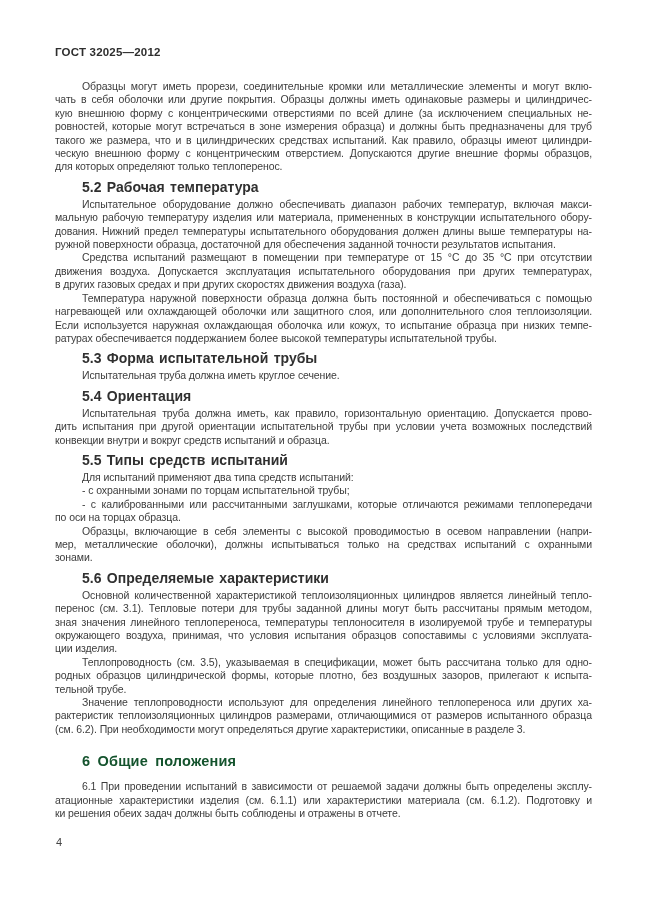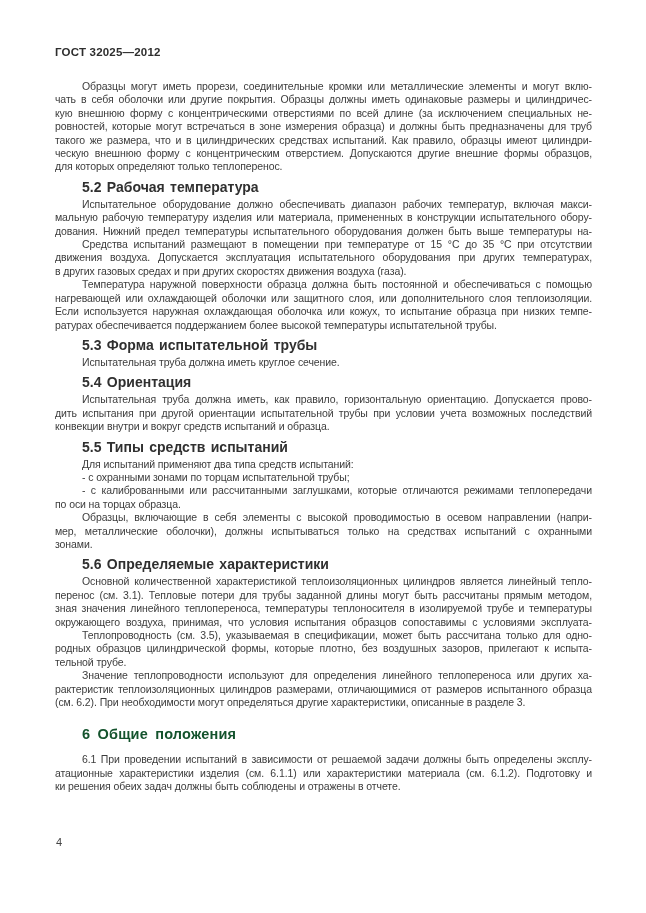--- a/index.html
+++ b/index.html
@@ -57,21 +57,22 @@
       <div class="line">кую внешнюю форму с концентрическими отверстиями по всей длине (за исключением специальных не-</div>
       <div class="line">ровностей, которые могут встречаться в зоне измерения образца) и должны быть предназначены для труб</div>
       <div class="line">такого же размера, что и в цилиндрических средствах испытаний. Как правило, образцы имеют цилиндри-</div>
       <div class="line">ческую внешнюю форму с концентрическим отверстием. Допускаются другие внешние формы образцов,</div>
       <div class="line last">для которых определяют только теплоперенос.</div>
     </div>
     <div class="block h2">5.2 Рабочая температура</div>
     <div class="block p">
       <div class="line first">Испытательное оборудование должно обеспечивать диапазон рабочих температур, включая макси-</div>
       <div class="line">мальную рабочую температуру изделия или материала, примененных в конструкции испытательного обору-</div>
-      <div class="line">дования. Нижний предел температуры испытательного оборудования должен быть выше температуры на-</div>
+      <div class="line">дования. Нижний предел температуры испытательного оборудования должен длины выше температуры на-</div>
+      <div class="line last">ружной поверхности образца, достаточной для обеспечения заданной точности результатов испытания.</div>
     </div>
     <div class="block p">
       <div class="line first">Средства испытаний размещают в помещении при температуре от 15 °С до 35 °С при отсутствии</div>
       <div class="line">движения воздуха. Допускается эксплуатация испытательного оборудования при других температурах,</div>
       <div class="line last">в других газовых средах и при других скоростях движения воздуха (газа).</div>
     </div>
     <div class="block p">
       <div class="line first">Температура наружной поверхности образца должна быть постоянной и обеспечиваться с помощью</div>
       <div class="line">нагревающей или охлаждающей оболочки или защитного слоя, или дополнительного слоя теплоизоляции.</div>
       <div class="line">Если используется наружная охлаждающая оболочка или кожух, то испытание образца при низких темпе-</div>
@@ -102,20 +103,21 @@
       <div class="line first">Образцы, включающие в себя элементы с высокой проводимостью в осевом направлении (напри-</div>
       <div class="line">мер, металлические оболочки), должны испытываться только на средствах испытаний с охранными</div>
       <div class="line last">зонами.</div>
     </div>
     <div class="block h2">5.6 Определяемые характеристики</div>
     <div class="block p">
       <div class="line first">Основной количественной характеристикой теплоизоляционных цилиндров является линейный тепло-</div>
       <div class="line">перенос (см. 3.1). Тепловые потери для трубы заданной длины могут быть рассчитаны прямым методом,</div>
       <div class="line">зная значения линейного теплопереноса, температуры теплоносителя в изолируемой трубе и температуры</div>
       <div class="line">окружающего воздуха, принимая, что условия испытания образцов сопоставимы с условиями эксплуата-</div>
+      <div class="line last">ции изделия.</div>
     </div>
     <div class="block p">
       <div class="line first">Теплопроводность (см. 3.5), указываемая в спецификации, может быть рассчитана только для одно-</div>
       <div class="line">родных образцов цилиндрической формы, которые плотно, без воздушных зазоров, прилегают к испыта-</div>
       <div class="line last">тельной трубе.</div>
     </div>
     <div class="block p">
       <div class="line first">Значение теплопроводности используют для определения линейного теплопереноса или других ха-</div>
       <div class="line">рактеристик теплоизоляционных цилиндров размерами, отличающимися от размеров испытанного образца</div>
       <div class="line last">(см. 6.2). При необходимости могут определяться другие характеристики, описанные в разделе 3.</div>

